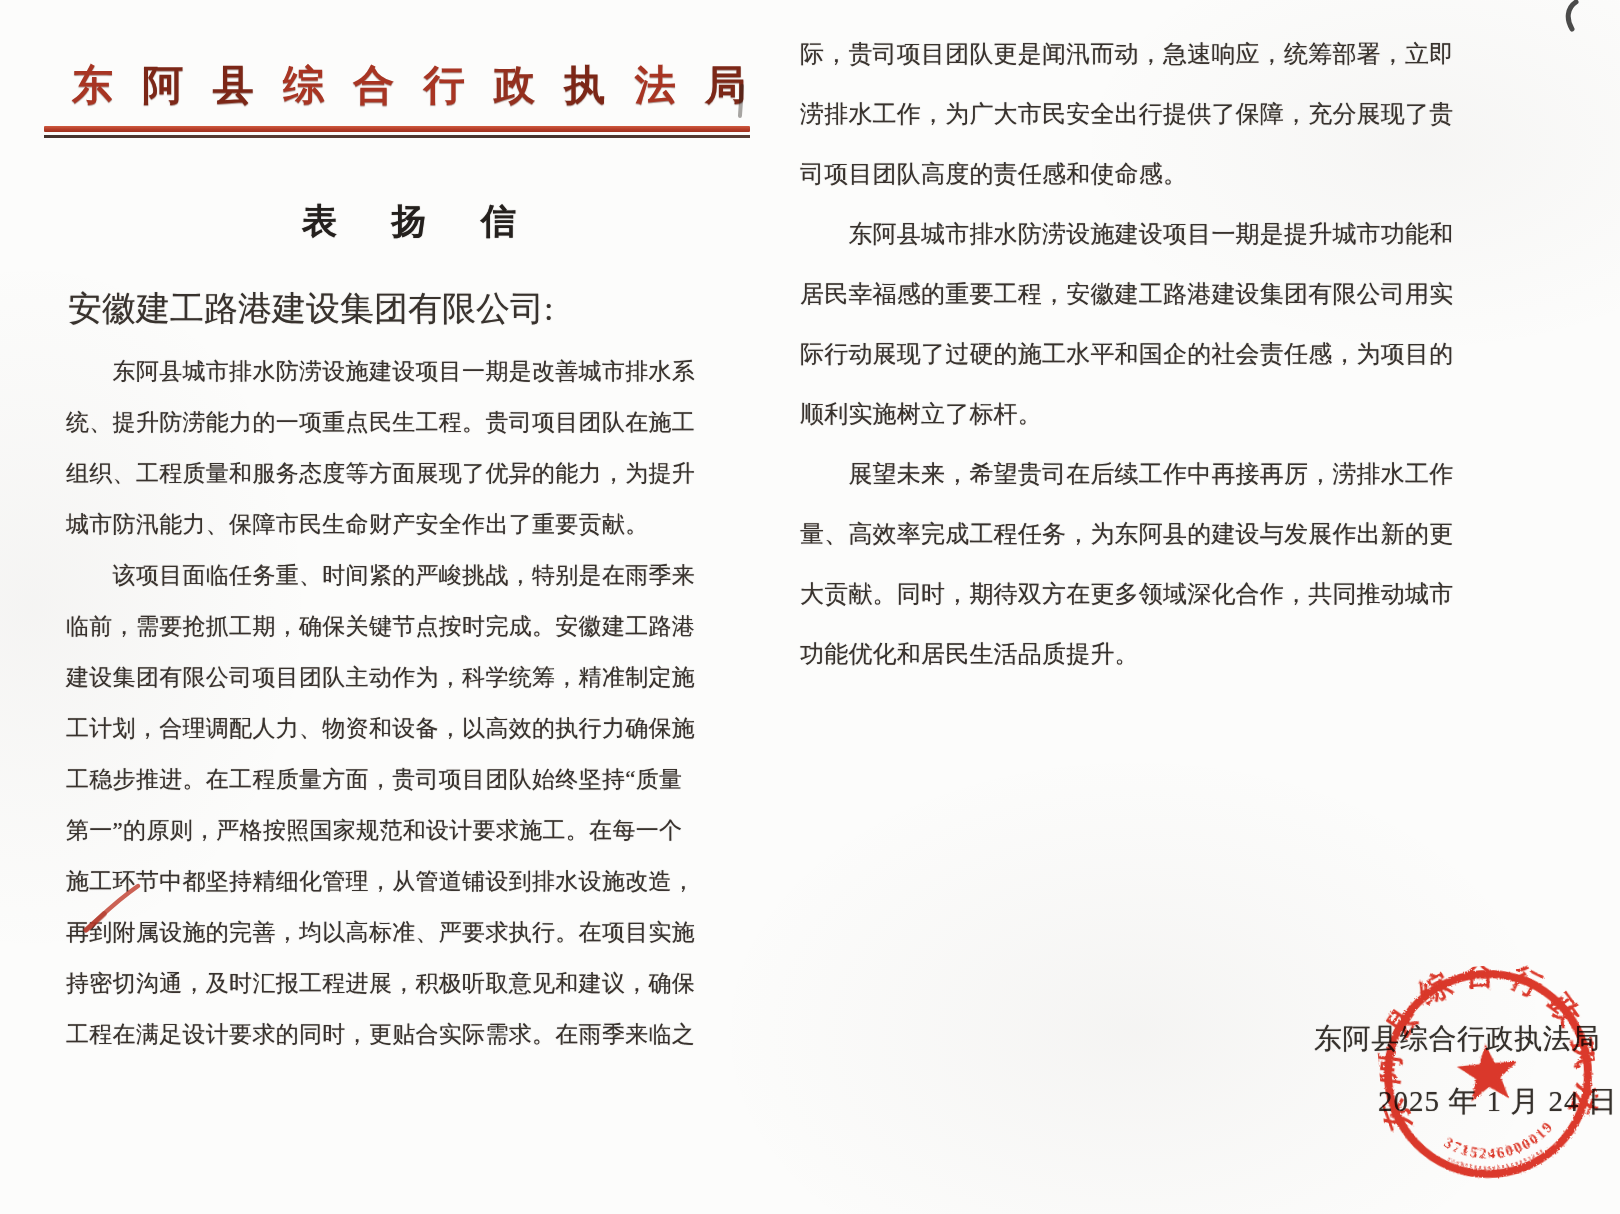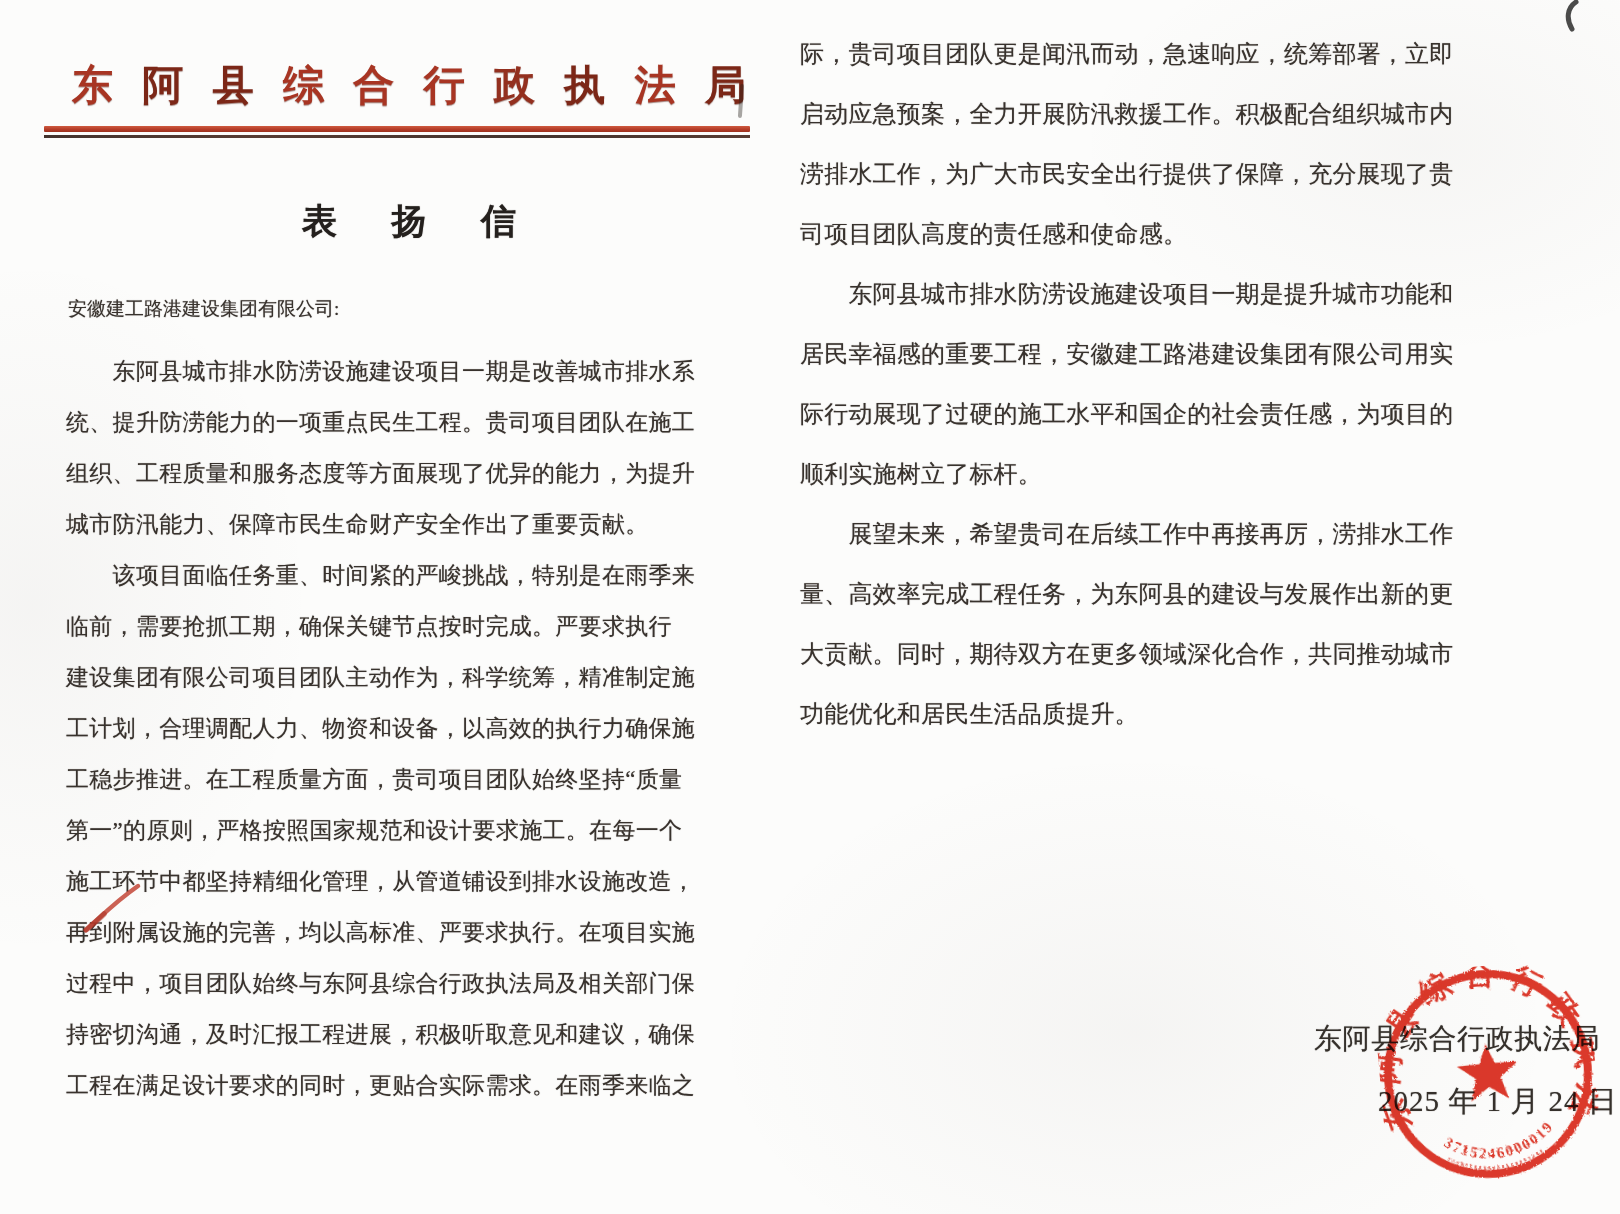--- a/index.html
+++ b/index.html
@@ -34,22 +34,22 @@
   .rule-dark{height:3px;margin-top:3px;background:linear-gradient(90deg,#23100a,#3a1a10 30%,#23100a 70%,#3a1a10);opacity:.85;}
 
   .doc-title{
     position:absolute;left:302px;top:198px;width:214px;height:40px;
     display:flex;justify-content:space-between;
     font-size:35px;font-weight:bold;color:#24201d;
     text-shadow:0 0 1px rgba(40,35,30,.65);
   }
 
   .salutation{
-    position:absolute;left:68px;top:296px;
-    font-size:19px;color:#38322d;text-shadow:0 0 1px rgba(56,50,45,.55);
+    position:absolute;left:68px;top:286px;
+    font-size:34px;color:#38322d;text-shadow:0 0 1px rgba(56,50,45,.55);
     white-space:nowrap;
   }
 
   .body-lines{position:absolute;color:#38322d;text-shadow:0 0 1px rgba(56,50,45,.55);}
   .left-lines{left:66px;top:350px;width:692px;}
   .right-lines{left:40px;top:28px;width:762px;}
   .line{white-space:nowrap;}
   .line-left{height:51px;font-size:23px;line-height:44px;letter-spacing:.3px;}
   .line-right{height:60px;font-size:24px;line-height:52px;letter-spacing:.2px;}
 
@@ -109,49 +109,47 @@
       </div>
 
     <div class="salutation">安徽建工路港建设集团有限公司:</div>
 
     <div class="body-lines left-lines">
         <div class="line line-left">　　东阿县城市排水防涝设施建设项目一期是改善城市排水系</div>
         <div class="line line-left">统、提升防涝能力的一项重点民生工程。贵司项目团队在施工</div>
         <div class="line line-left">组织、工程质量和服务态度等方面展现了优异的能力，为提升</div>
         <div class="line line-left">城市防汛能力、保障市民生命财产安全作出了重要贡献。</div>
         <div class="line line-left">　　该项目面临任务重、时间紧的严峻挑战，特别是在雨季来</div>
-        <div class="line line-left">临前，需要抢抓工期，确保关键节点按时完成。严要求执行</div>
+        <div class="line line-left">临前，需要抢抓工期，确保关键节点按时完成。安徽建工路港</div>
         <div class="line line-left">建设集团有限公司项目团队主动作为，科学统筹，精准制定施</div>
         <div class="line line-left">工计划，合理调配人力、物资和设备，以高效的执行力确保施</div>
         <div class="line line-left">工稳步推进。在工程质量方面，贵司项目团队始终坚持“质量</div>
         <div class="line line-left">第一”的原则，严格按照国家规范和设计要求施工。在每一个</div>
         <div class="line line-left">施工环节中都坚持精细化管理，从管道铺设到排水设施改造，</div>
         <div class="line line-left">再到附属设施的完善，均以高标准、严要求执行。在项目实施</div>
-        <div class="line line-left">过程中，项目团队始终与东阿县综合行政执法局及相关部门保</div>
         <div class="line line-left">持密切沟通，及时汇报工程进展，积极听取意见和建议，确保</div>
         <div class="line line-left">工程在满足设计要求的同时，更贴合实际需求。在雨季来临之</div>
       </div>
 
     <svg class="pen-mark" viewBox="0 0 72 62">
       <path d="M 8 54 C 20 44 34 28 60 10" fill="none" stroke="#bf3b2b" stroke-width="4.5" stroke-linecap="round" opacity="0.8"></path>
       <path d="M 8 54 C 14 49 20 44 26 38" fill="none" stroke="#a92f20" stroke-width="5.5" stroke-linecap="round" opacity="0.55"></path>
     </svg>
   </div>
 
   <div class="fold-mark"></div>
 
   <div class="page page-right">
 
     <svg class="scan-artifact" viewBox="0 0 24 32">
       <path d="M 16 2 C 7 8 6 19 12 29" fill="none" stroke="#2b2b2b" stroke-width="5" stroke-linecap="round" opacity="0.85"></path>
     </svg>
 
     <div class="body-lines right-lines">
         <div class="line line-right">际，贵司项目团队更是闻汛而动，急速响应，统筹部署，立即</div>
-        <div class="line line-right">启动应急预案，全力开展防汛救援工作。积极配合组织城市内</div>
         <div class="line line-right">涝排水工作，为广大市民安全出行提供了保障，充分展现了贵</div>
         <div class="line line-right">司项目团队高度的责任感和使命感。</div>
         <div class="line line-right">　　东阿县城市排水防涝设施建设项目一期是提升城市功能和</div>
         <div class="line line-right">居民幸福感的重要工程，安徽建工路港建设集团有限公司用实</div>
         <div class="line line-right">际行动展现了过硬的施工水平和国企的社会责任感，为项目的</div>
         <div class="line line-right">顺利实施树立了标杆。</div>
         <div class="line line-right">　　展望未来，希望贵司在后续工作中再接再厉，涝排水工作</div>
         <div class="line line-right">量、高效率完成工程任务，为东阿县的建设与发展作出新的更</div>
         <div class="line line-right">大贡献。同时，期待双方在更多领域深化合作，共同推动城市</div>
         <div class="line line-right">功能优化和居民生活品质提升。</div>

